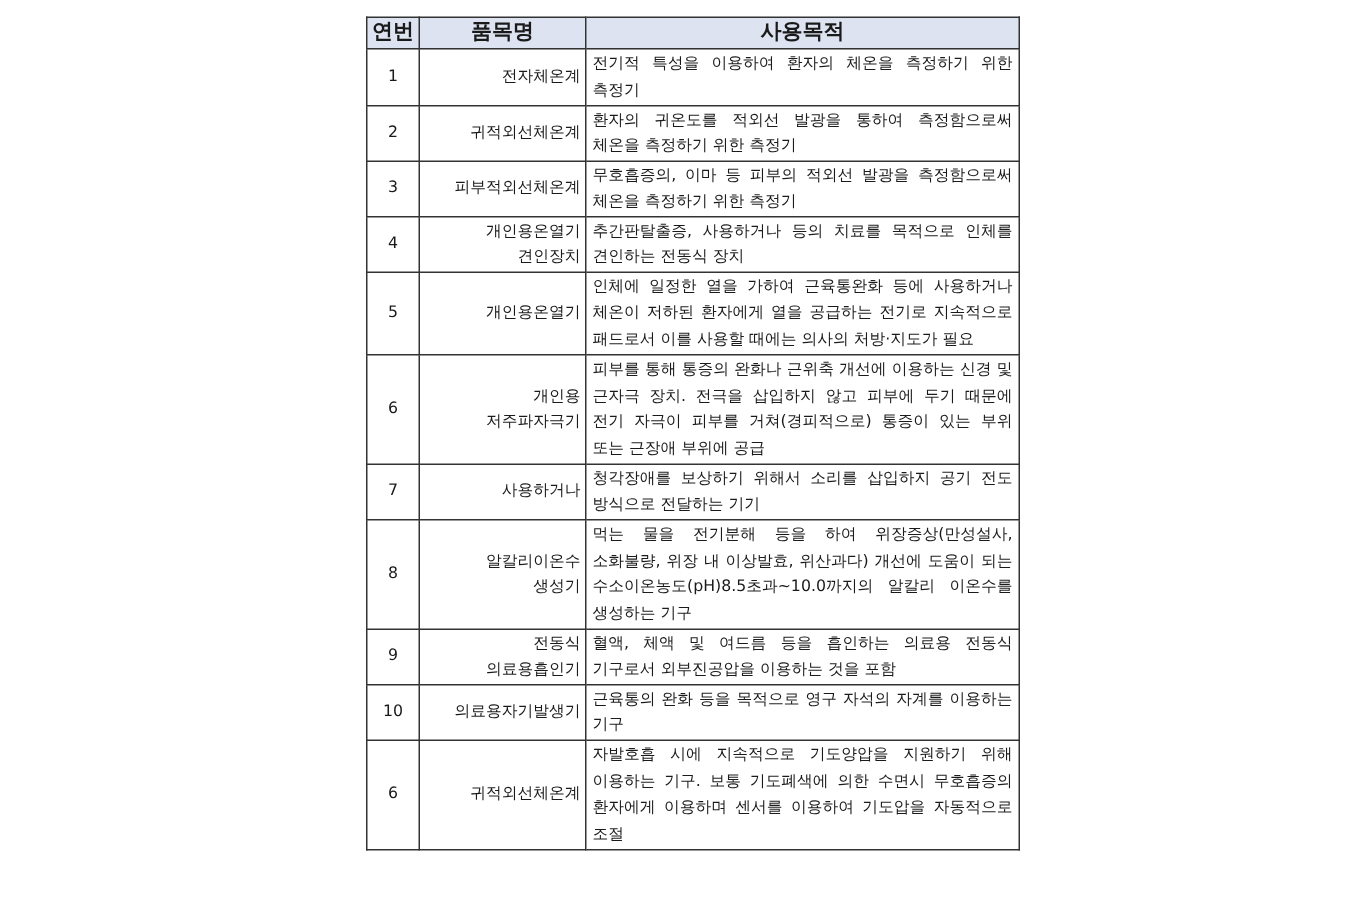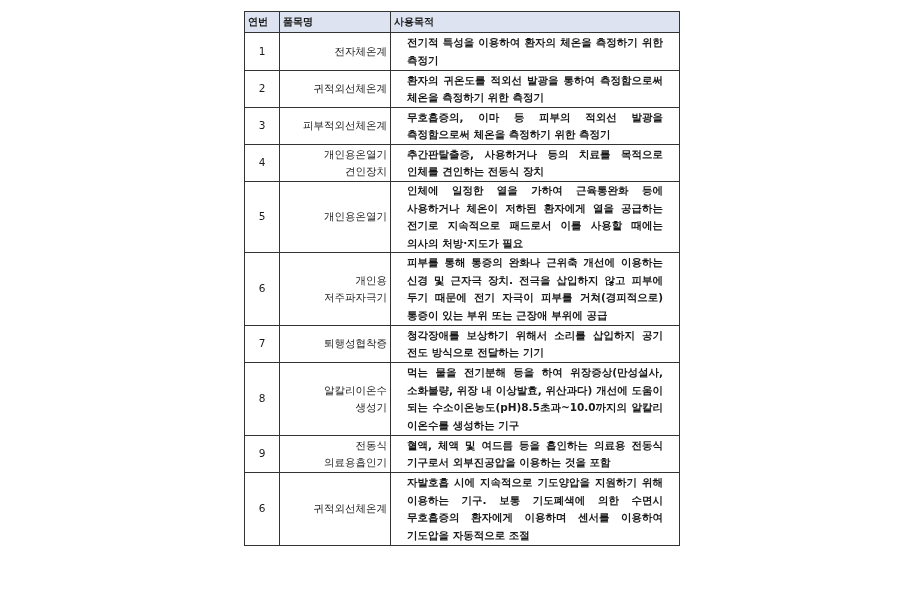--- a/index.html
+++ b/index.html
@@ -8,23 +8,23 @@
     table.device-table {
       position: absolute; left: 244px; top: 11px; width: 435px;
       border-collapse: collapse; table-layout: fixed;
       font-size: 10.5px; line-height: 17.5px;
       border: 1.5px solid #222;
     }
     table.device-table col.c1 { width: 35px; }
     table.device-table col.c2 { width: 111px; }
     table.device-table col.c3 { width: 289px; }
     th, td { border: 1px solid #333; padding: 0 3px; vertical-align: middle; }
-    th { background: #dde3f0; font-weight: bold; height: 20px; text-align: left; font-size: 10px; }
+    th { background: #dde3f0; font-weight: bold; height: 20px; text-align: center; font-size: 14px; }
     td.num, td.name { text-align: center; }
-    td.purpose { text-align: justify; text-align-last: left; padding: 0 16px; word-break: keep-all; font-weight: bold; }
+    td.purpose { text-align: justify; text-align-last: left; padding: 0 4px; word-break: keep-all; }
     td.name span { display: block; text-align: right; }
   </style>
 </head>
 <body>
 
 <table class="device-table">
   <colgroup>
       <col class="c1">
       <col class="c2">
       <col class="c3">
@@ -77,40 +77,47 @@
         <td class="num">6</td>
         <td class="name">
           <span>개인용</span>
           <span>저주파자극기</span>
         </td>
         <td class="purpose">피부를 통해 통증의 완화나 근위축 개선에 이용하는 신경 및 근자극 장치. 전극을 삽입하지 않고 피부에 두기 때문에 전기 자극이 피부를 거쳐(경피적으로) 통증이 있는 부위 또는 근장애 부위에 공급</td>
       </tr>
       <tr style="height: 37px;">
         <td class="num">7</td>
         <td class="name">
-          <span>퇴행성협착증</span>
+          <span>사용하거나</span>
         </td>
         <td class="purpose">청각장애를 보상하기 위해서 소리를 삽입하지 공기 전도 방식으로 전달하는 기기</td>
       </tr>
       <tr style="height: 73px;">
         <td class="num">8</td>
         <td class="name">
           <span>알칼리이온수</span>
           <span>생성기</span>
         </td>
         <td class="purpose">먹는 물을 전기분해 등을 하여 위장증상(만성설사, 소화불량, 위장 내 이상발효, 위산과다) 개선에 도움이 되는 수소이온농도(pH)8.5초과~10.0까지의 알칼리 이온수를 생성하는 기구</td>
       </tr>
       <tr style="height: 37px;">
         <td class="num">9</td>
         <td class="name">
           <span>전동식</span>
           <span>의료용흡인기</span>
         </td>
         <td class="purpose">혈액, 체액 및 여드름 등을 흡인하는 의료용 전동식 기구로서 외부진공압을 이용하는 것을 포함</td>
       </tr>
+      <tr style="height: 37px;">
+        <td class="num">10</td>
+        <td class="name">
+          <span>의료용자기발생기</span>
+        </td>
+        <td class="purpose">근육통의 완화 등을 목적으로 영구 자석의 자계를 이용하는 기구</td>
+      </tr>
       <tr style="height: 73px;">
         <td class="num">6</td>
         <td class="name">
           <span>귀적외선체온계</span>
         </td>
         <td class="purpose">자발호흡 시에 지속적으로 기도양압을 지원하기 위해 이용하는 기구. 보통 기도폐색에 의한 수면시 무호흡증의 환자에게 이용하며 센서를 이용하여 기도압을 자동적으로 조절</td>
       </tr>
     </tbody>
 </table>
 

